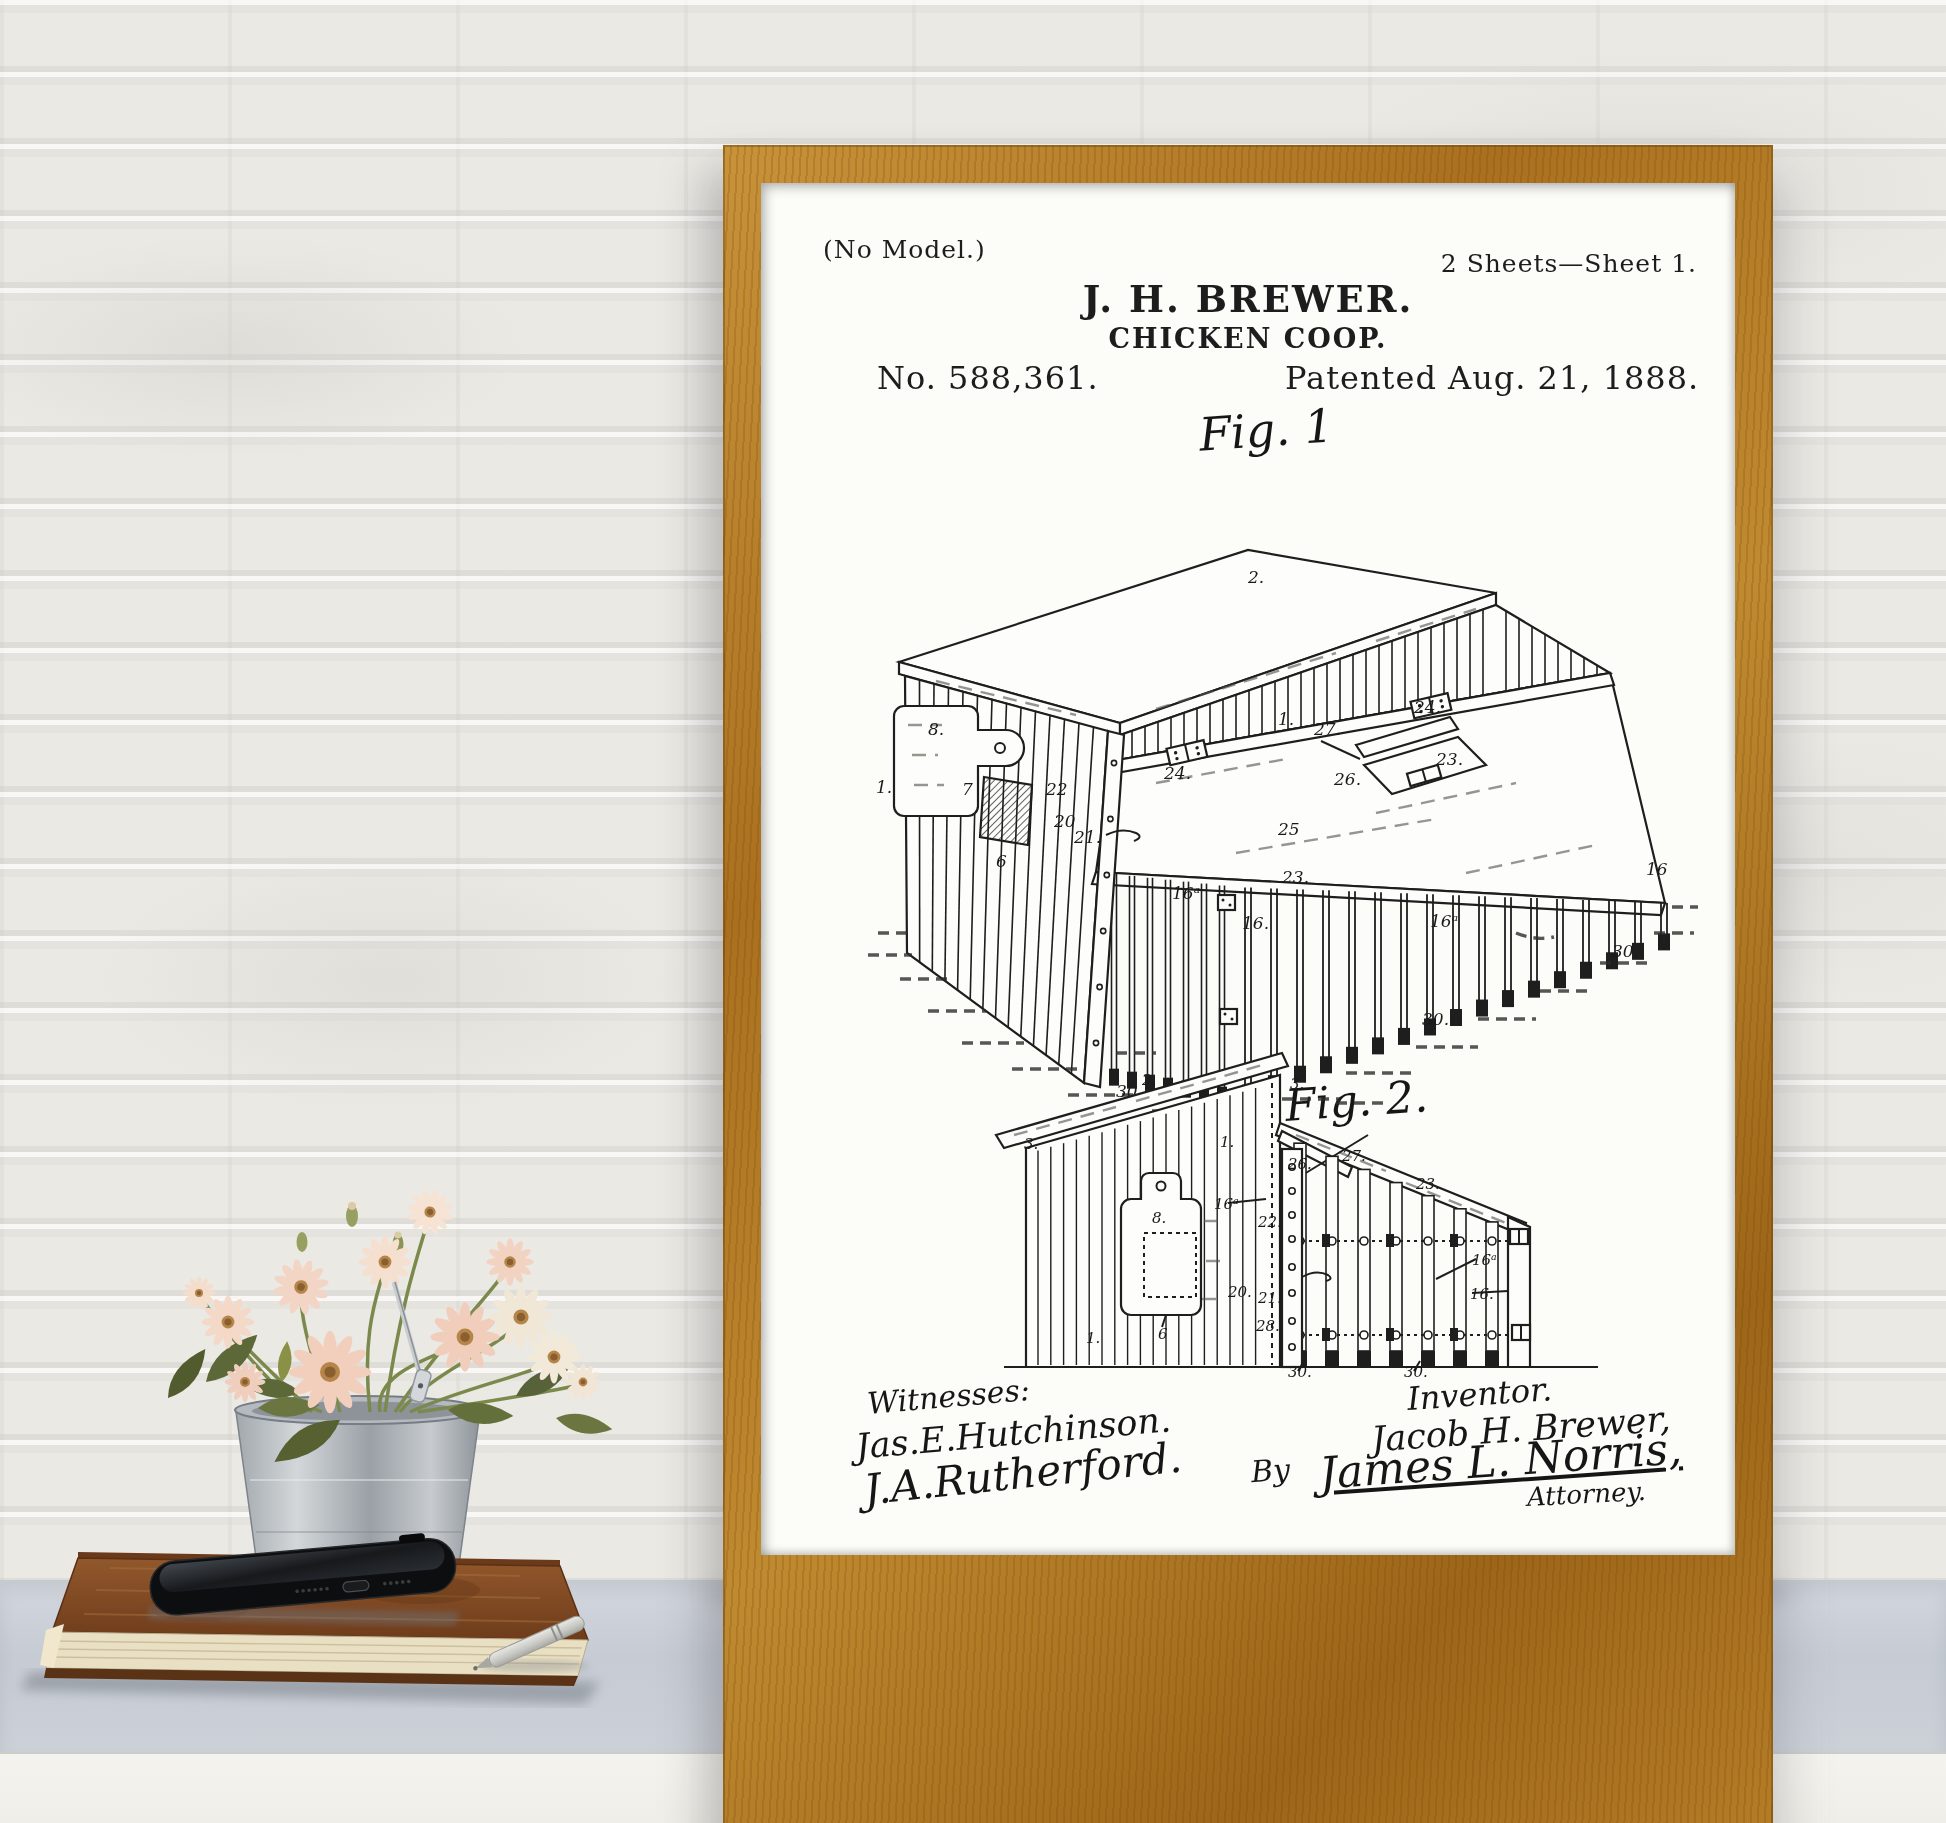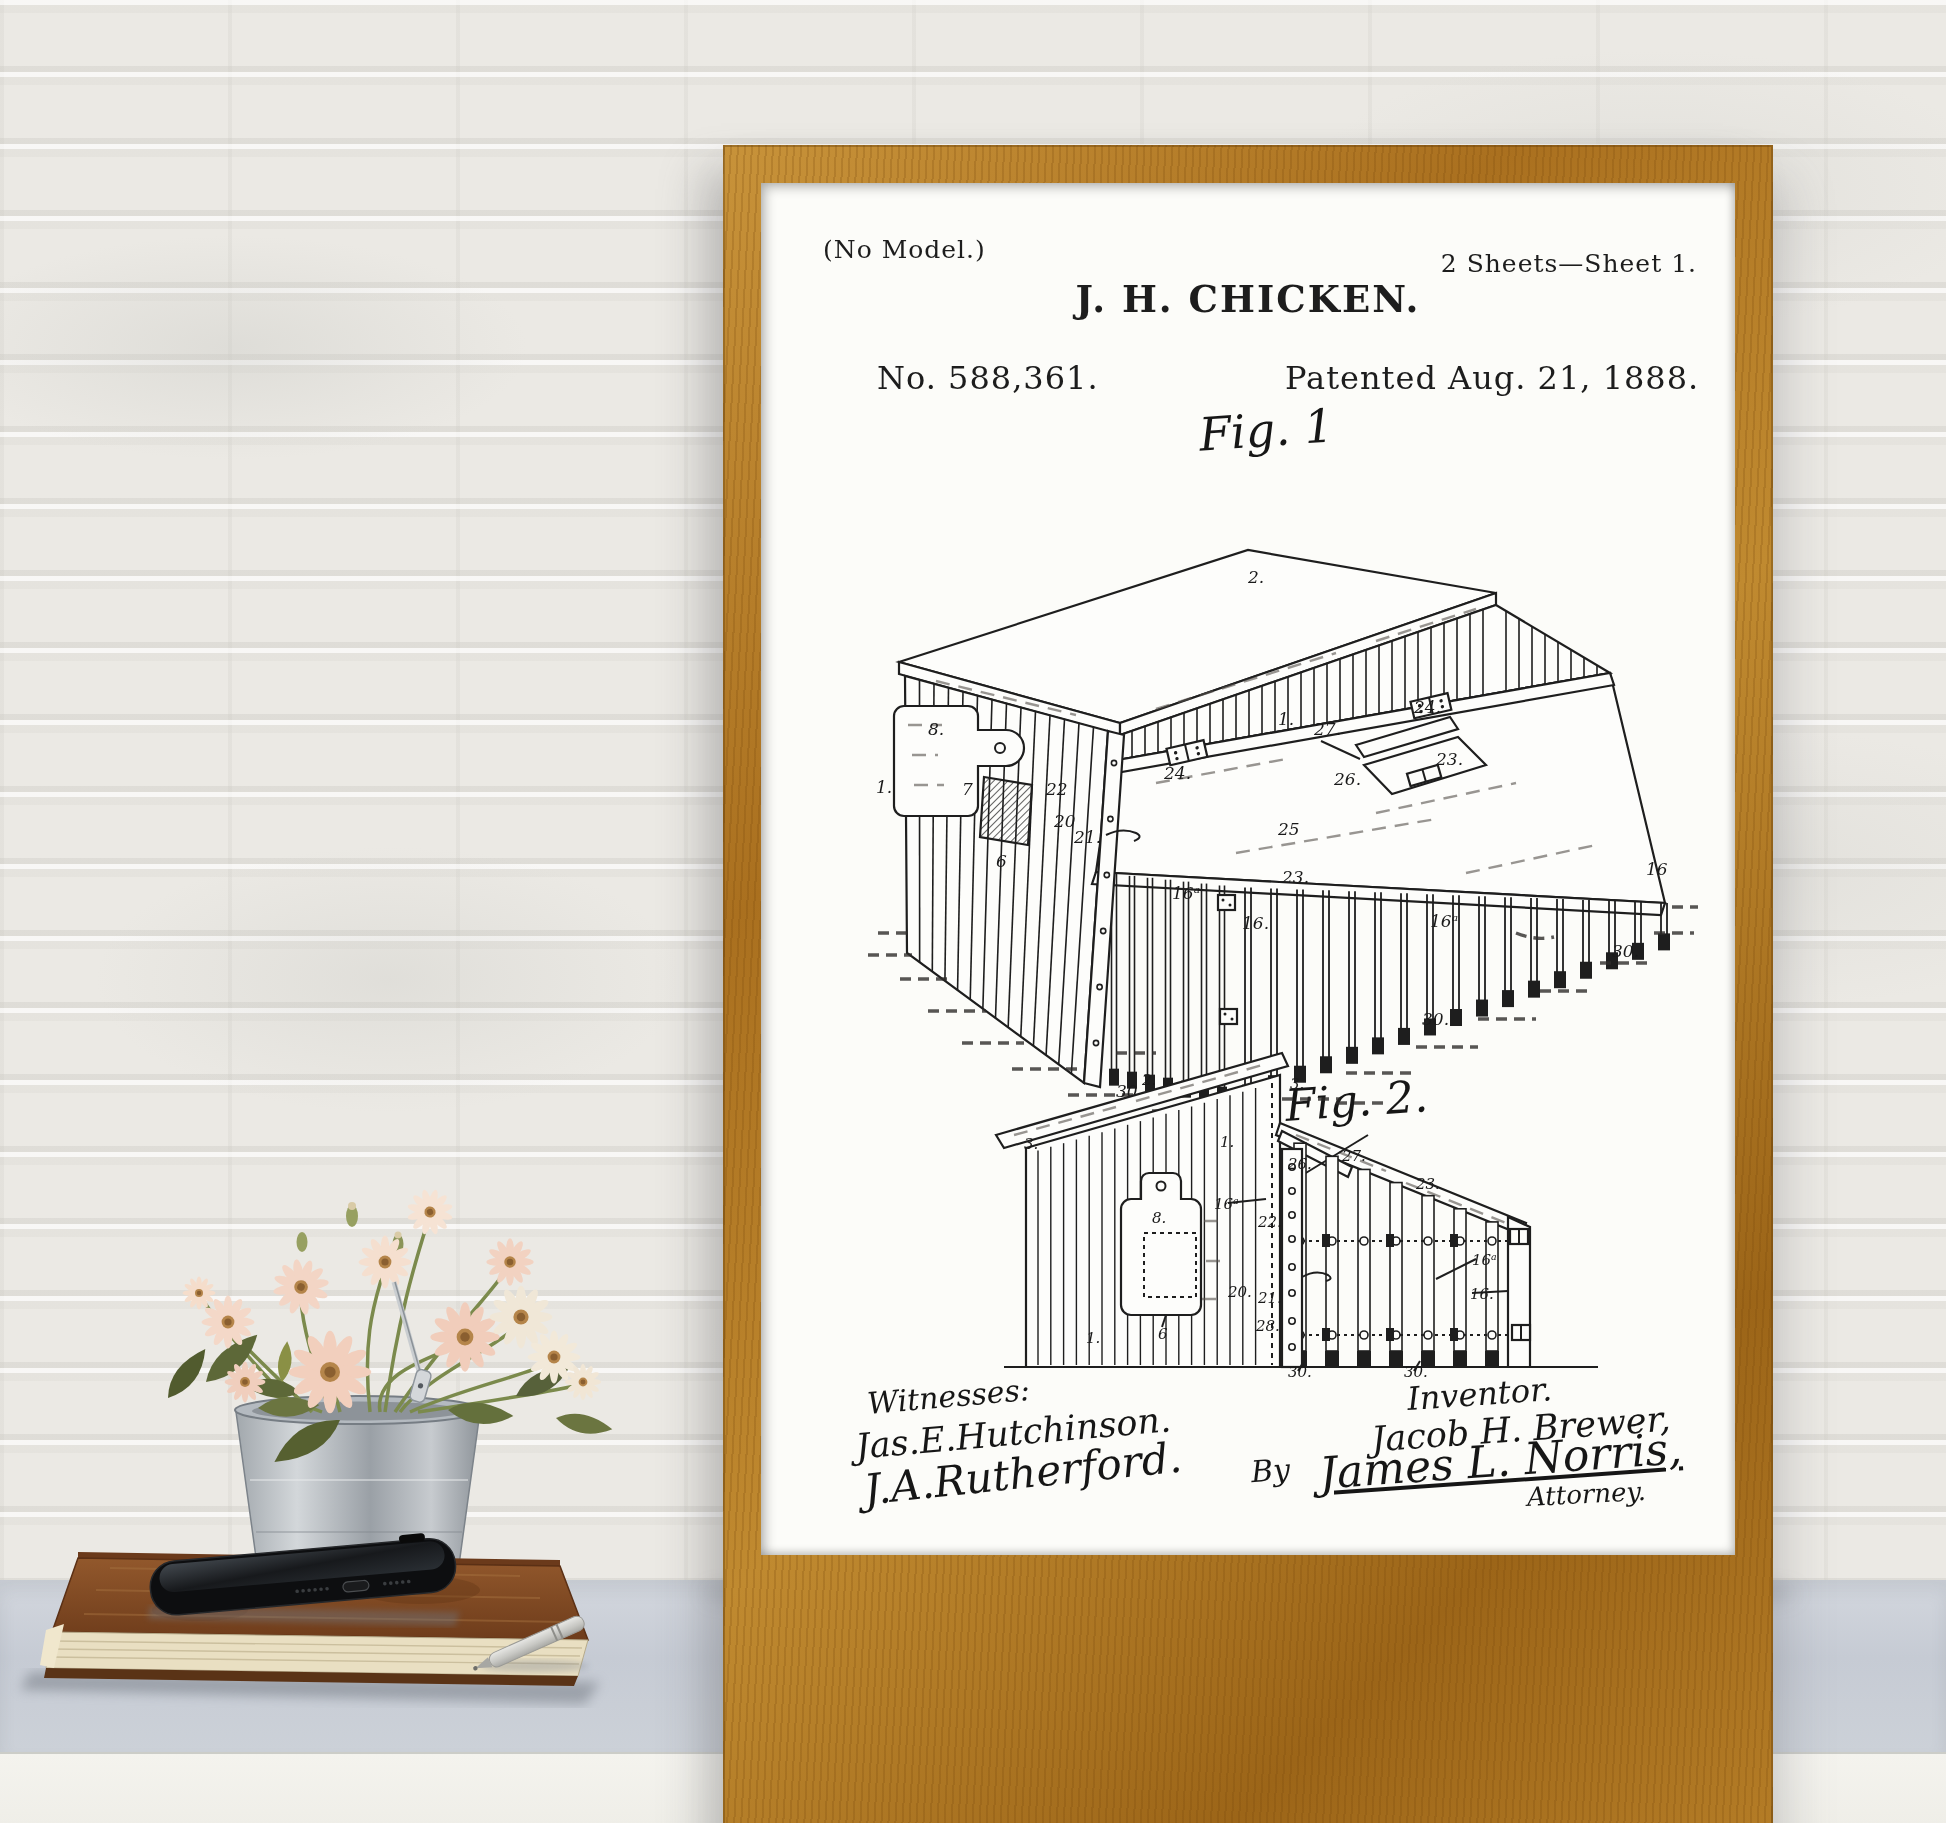--- a/index.html
+++ b/index.html
@@ -83,21 +83,22 @@
   <div class="table-top"></div>
   <div class="table-front"></div>
 
   <div class="frame-contact"></div>
 
   <div class="frame">
     <div class="paper">
 
       <div class="pt t-no-model">(No Model.)</div>
       <div class="pt t-sheet">2 Sheets—Sheet 1.</div>
-      <div class="pt t-brewer">J. H. CHICKEN.</div>
+      <div class="pt t-brewer">J. H. BREWER.</div>
+      <div class="pt t-title">CHICKEN COOP.</div>
       <div class="pt t-number">No. 588,361.</div>
       <div class="pt t-date">Patented Aug. 21, 1888.</div>
       <div class="pt script t-fig1">Fig. 1</div>
       <div class="pt script t-fig2">Fig. 2.</div>
 
       <svg id="fig1" viewBox="0 0 885 655" xmlns="http://www.w3.org/2000/svg">
         <defs>
           <pattern id="hatch" width="5" height="5" patternUnits="userSpaceOnUse" patternTransform="rotate(45)">
             <line x1="0" y1="0" x2="0" y2="5" stroke="#1e1e1e" stroke-width="1.4"></line>
           </pattern>

